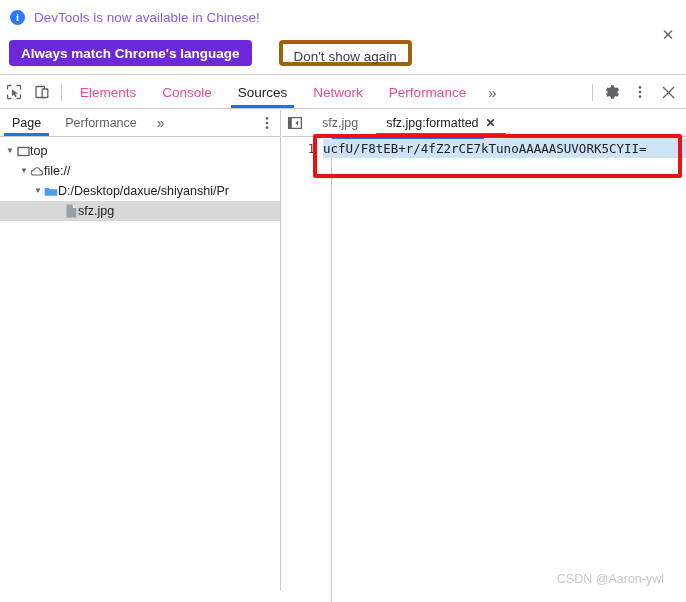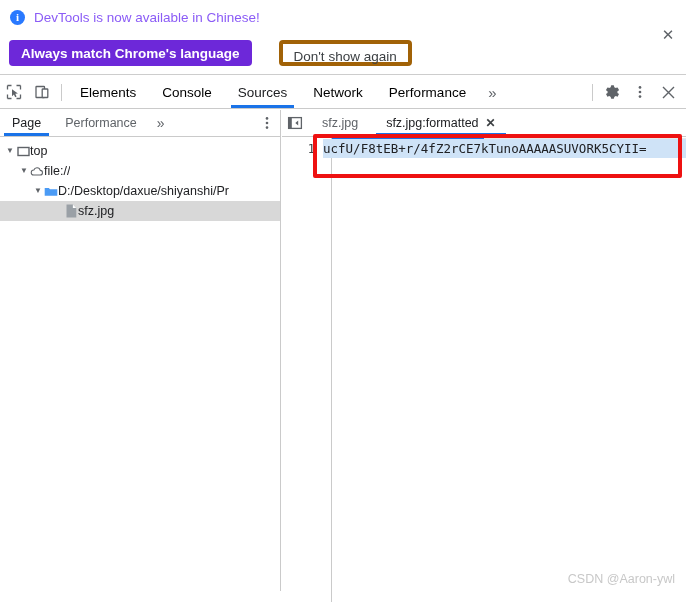--- a/index.html
+++ b/index.html
@@ -124,21 +124,21 @@
     display: flex;
     align-items: stretch;
     height: 32px;
   }
   .panel-tab {
     position: relative;
     padding: 0 13px;
     display: flex;
     align-items: center;
     font-size: 13.5px;
-    color: #000000;
+    color: #ec4899;
     white-space: nowrap;
     cursor: pointer;
   }
   .panel-tab.active {
     color: #202124;
   }
   .panel-tab.active::after {
     content: "";
     position: absolute;
     left: 6px; right: 6px; bottom: 0;
@@ -352,21 +352,21 @@
     width: 369px; height: 44px;
     border: 4px solid #ee1111;
     border-radius: 2px;
     box-sizing: border-box;
     pointer-events: none;
   }
 
   
   .watermark {
     position: absolute;
-    right: 11px; bottom: 16px;
+    right: 22px; bottom: 16px;
     font-size: 12.5px;
     color: #c8c8c8;
     white-space: nowrap;
   }
 
   svg { display: block; }
 </style>
 </head>
 <body>
 

